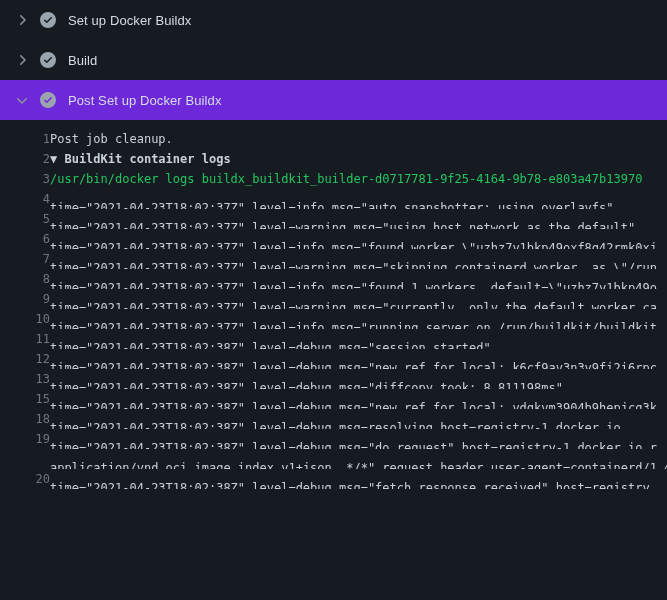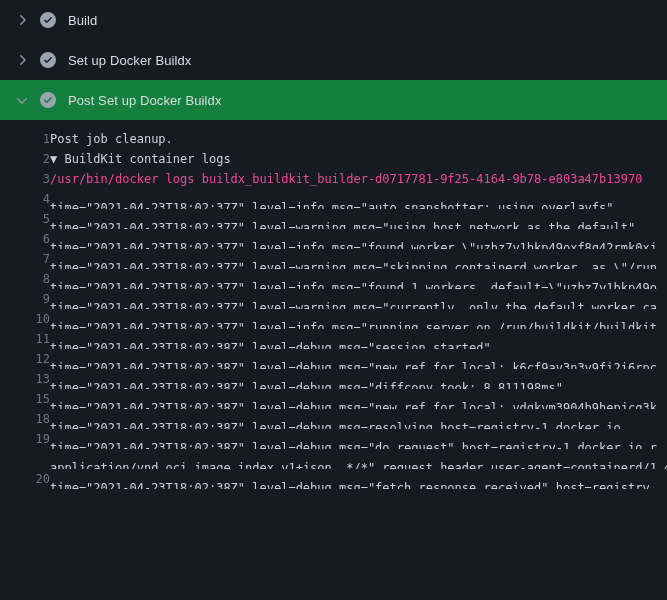--- a/index.html
+++ b/index.html
@@ -10,21 +10,21 @@
     -webkit-font-smoothing: antialiased;
   }
   .steps-list { width: 100%; }
   .section-row {
     height: 40px;
     display: flex;
     align-items: center;
     padding: 0 16px 0 14px;
     cursor: pointer;
   }
-  .section-row.expanded { background: #15803d; }
+  .section-row.expanded { background: #6d28d9; }
   .chevron {
     width: 16px; height: 16px;
     display: inline-flex; align-items: center; justify-content: center;
     flex: none;
   }
   .chevron svg { fill: #8b949e; transition: transform .1s; }
   .section-row.expanded .chevron svg { transform: rotate(90deg); }
   .check {
     width: 16px; height: 16px;
     margin-left: 10px;
@@ -55,53 +55,53 @@
     flex: none;
     text-align: right;
     color: #6e7681;
     user-select: none;
     cursor: pointer;
   }
   .log-text {
     color: #c9d1d9;
     flex: none;
   }
-  .log-text.command { color: #ec4899; }
+  .log-text.command { color: #22c55e; }
   .log-text.plain { color: #c9d1d9; }
-  .log-text.group { color: #c9d1d9; }
+  .log-text.group { color: #c9d1d9; font-weight: bold; }
 </style>
 </head>
 <body>
 
 <div class="steps-list">
     <div class="section-row">
     <span class="chevron">
       <svg width="16" height="16" viewBox="0 0 16 16" aria-hidden="true">
         <path d="M6.22 3.22a.75.75 0 0 1 1.06 0l4.25 4.25a.75.75 0 0 1 0 1.06l-4.25 4.25a.751.751 0 0 1-1.042-.018.751.751 0 0 1-.018-1.042L9.94 8 6.22 4.28a.75.75 0 0 1 0-1.06Z"></path>
       </svg>
     </span>
     <span class="check">
       <svg width="16" height="16" viewBox="0 0 16 16" aria-hidden="true">
         <path fill-rule="evenodd" d="M8 16A8 8 0 1 0 8 0a8 8 0 0 0 0 16Zm3.78-9.72a.751.751 0 0 0-.018-1.042.751.751 0 0 0-1.042-.018L6.75 9.19 5.28 7.72a.751.751 0 0 0-1.042.018.751.751 0 0 0-.018 1.042l2 2a.75.75 0 0 0 1.06 0Z"></path>
       </svg>
     </span>
-    <span class="section-label">Build</span>
+    <span class="section-label">Set up Docker Buildx</span>
   </div>
     <div class="section-row">
     <span class="chevron">
       <svg width="16" height="16" viewBox="0 0 16 16" aria-hidden="true">
         <path d="M6.22 3.22a.75.75 0 0 1 1.06 0l4.25 4.25a.75.75 0 0 1 0 1.06l-4.25 4.25a.751.751 0 0 1-1.042-.018.751.751 0 0 1-.018-1.042L9.94 8 6.22 4.28a.75.75 0 0 1 0-1.06Z"></path>
       </svg>
     </span>
     <span class="check">
       <svg width="16" height="16" viewBox="0 0 16 16" aria-hidden="true">
         <path fill-rule="evenodd" d="M8 16A8 8 0 1 0 8 0a8 8 0 0 0 0 16Zm3.78-9.72a.751.751 0 0 0-.018-1.042.751.751 0 0 0-1.042-.018L6.75 9.19 5.28 7.72a.751.751 0 0 0-1.042.018.751.751 0 0 0-.018 1.042l2 2a.75.75 0 0 0 1.06 0Z"></path>
       </svg>
     </span>
-    <span class="section-label">Set up Docker Buildx</span>
+    <span class="section-label">Build</span>
   </div>
     <div class="section-row expanded">
     <span class="chevron">
       <svg width="16" height="16" viewBox="0 0 16 16" aria-hidden="true">
         <path d="M6.22 3.22a.75.75 0 0 1 1.06 0l4.25 4.25a.75.75 0 0 1 0 1.06l-4.25 4.25a.751.751 0 0 1-1.042-.018.751.751 0 0 1-.018-1.042L9.94 8 6.22 4.28a.75.75 0 0 1 0-1.06Z"></path>
       </svg>
     </span>
     <span class="check">
       <svg width="16" height="16" viewBox="0 0 16 16" aria-hidden="true">
         <path fill-rule="evenodd" d="M8 16A8 8 0 1 0 8 0a8 8 0 0 0 0 16Zm3.78-9.72a.751.751 0 0 0-.018-1.042.751.751 0 0 0-1.042-.018L6.75 9.19 5.28 7.72a.751.751 0 0 0-1.042.018.751.751 0 0 0-.018 1.042l2 2a.75.75 0 0 0 1.06 0Z"></path>

